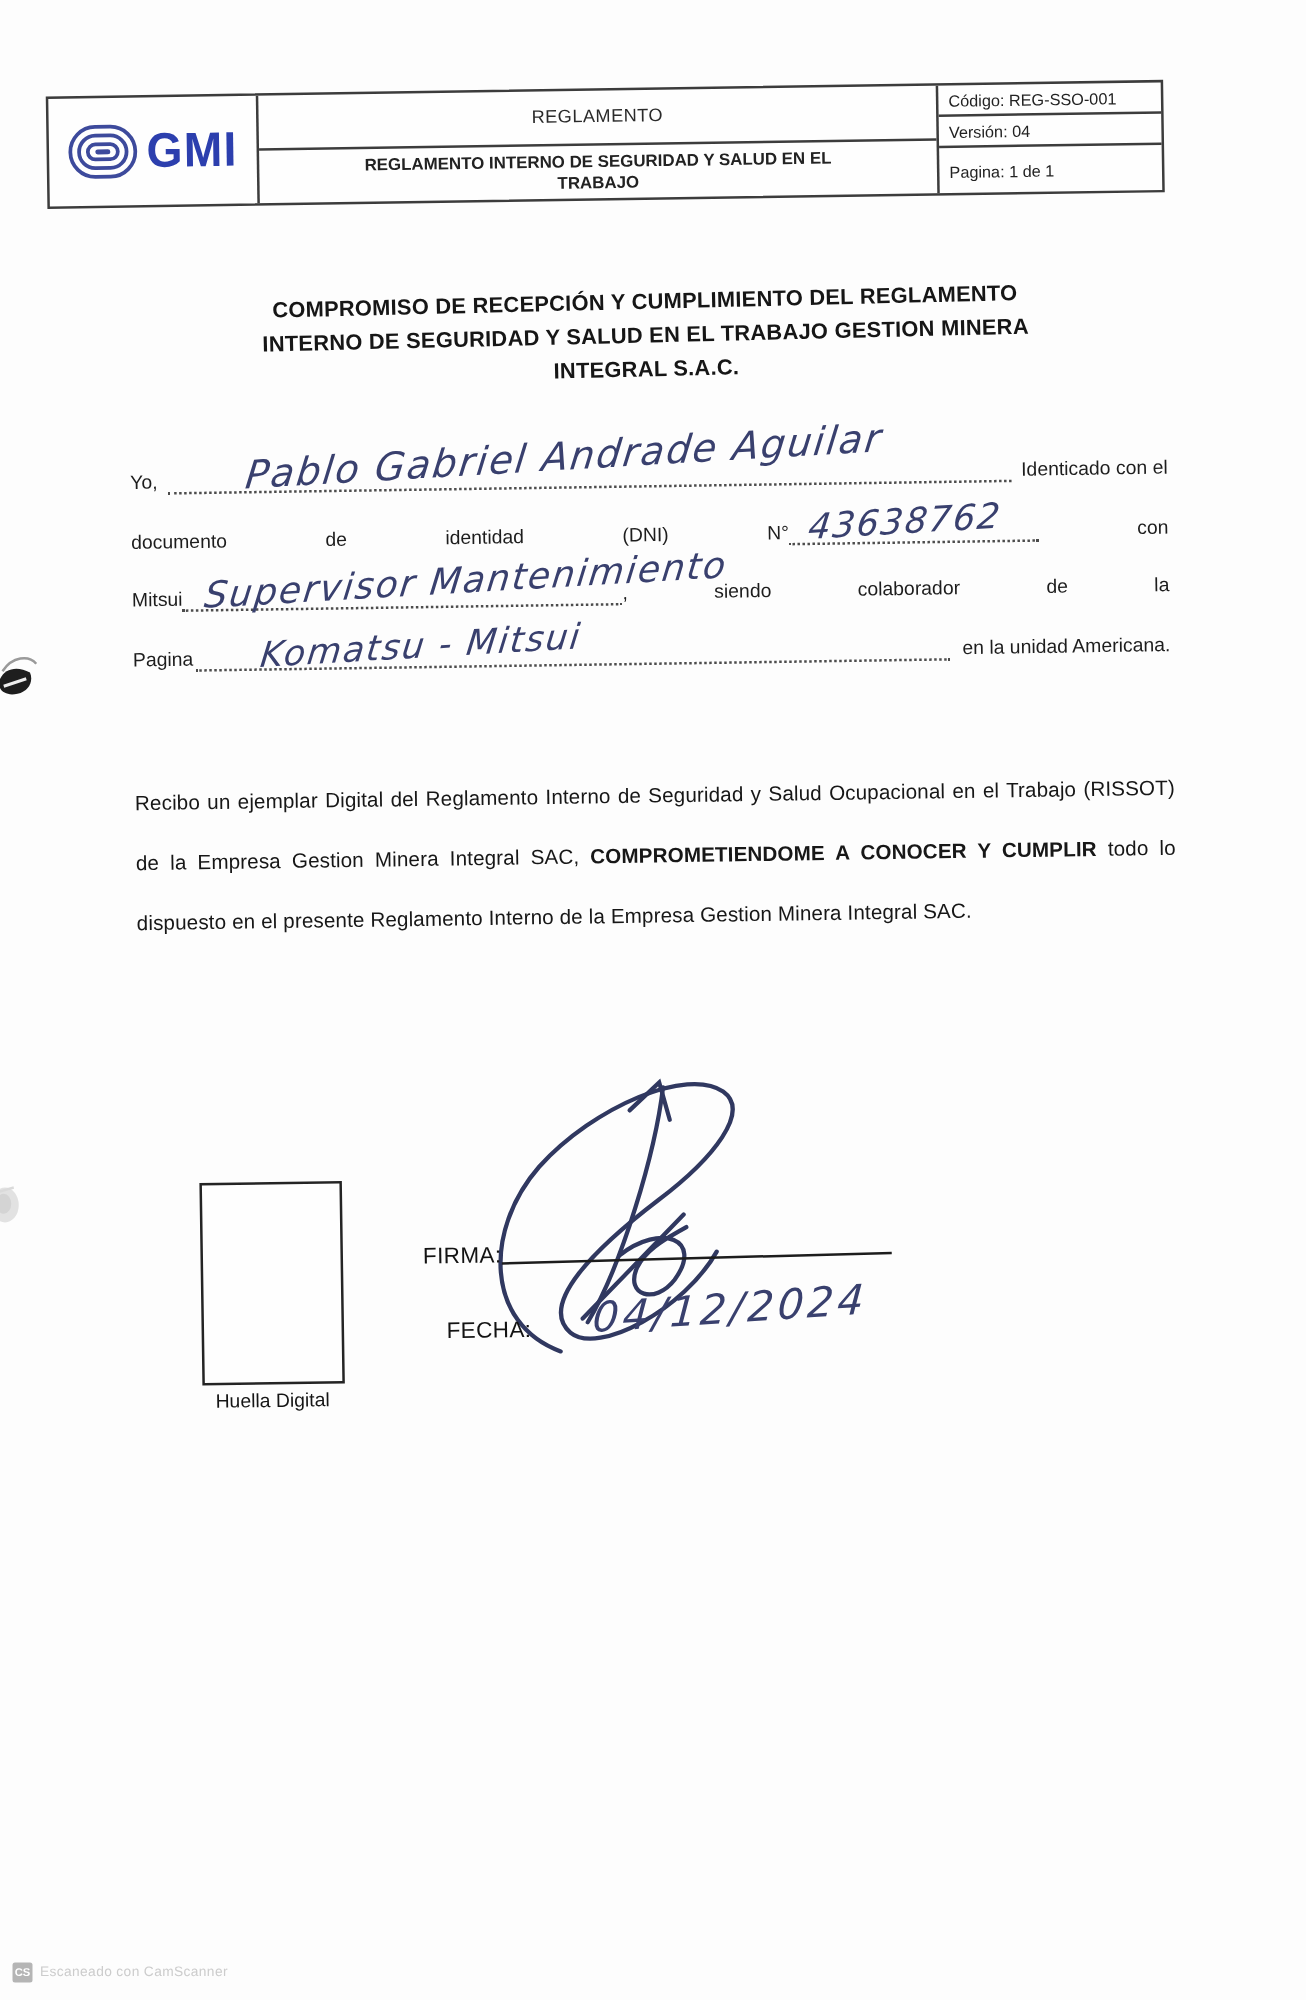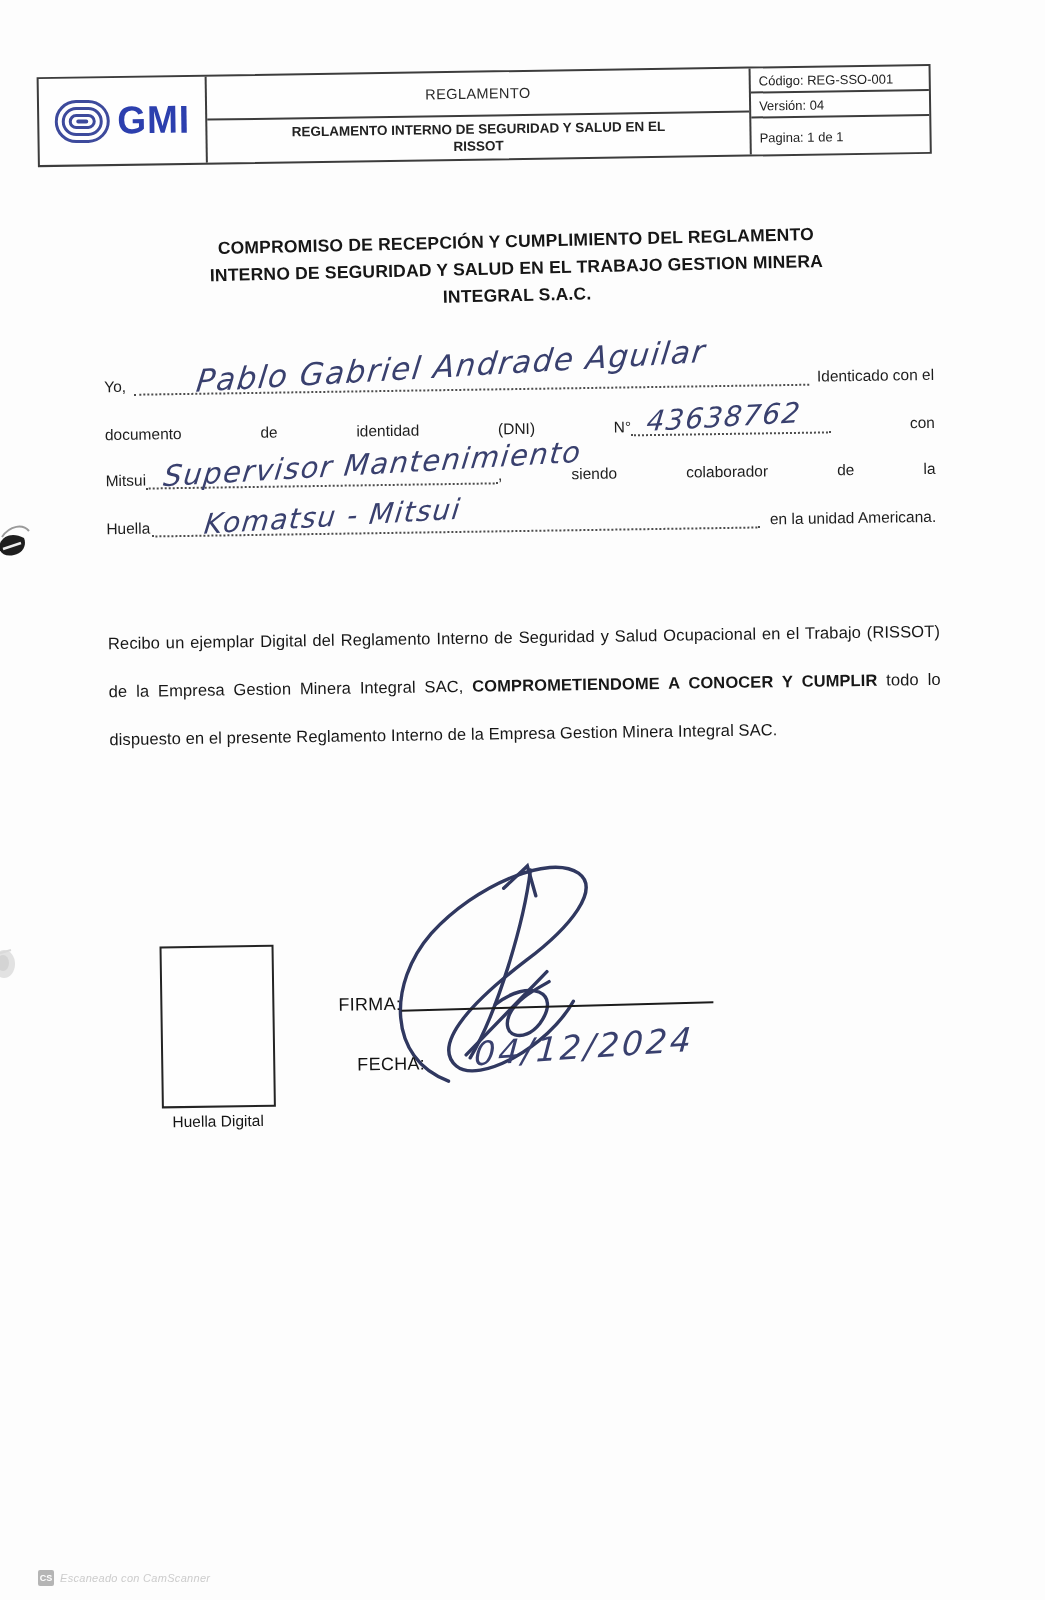--- a/index.html
+++ b/index.html
@@ -40,23 +40,23 @@
 
   
   .huella-box { position:absolute; left:155px; top:941px; width:110px; height:158px; border:2.5px solid #242424; background:#fefefe; }
   .huella-label { position:absolute; left:133px; top:1108px; width:156px; text-align:center; font-size:15.5px; color:#151515; }
   .sig-label { position:absolute; font-size:18px; color:#131313; letter-spacing:.3px; }
   .firma-line { position:absolute; left:396px; top:1006px; width:312px; border-top:2.2px solid #1c1c1c; transform:rotate(-0.7deg); }
   .fecha-hand { position:absolute; left:468px; top:1028px; font-size:33px; transform:rotate(-3deg) skewX(-8deg); letter-spacing:3px; }
   .sig-svg { position:absolute; left:372px; top:852px; }
 
   
-  .wm { position:absolute; left:10px; top:1570px; display:flex; align-items:center; gap:6px;margin-left:28px; }
+  .wm { position:absolute; left:10px; top:1570px; display:flex; align-items:center; gap:6px; }
   .wm-badge { width:16px; height:16px; background:#b5b5b5; color:#ffffff; font-size:9px; font-weight:bold; display:flex; align-items:center; justify-content:center; border-radius:2px; }
-  .wm-text { font-size:11px; color:#cccccc; letter-spacing:.3px;font-style:italic; }
+  .wm-text { font-size:11px; color:#cccccc; letter-spacing:.3px; }
   .art1 { position:absolute; left:-3px; top:520px; }
   .art2 { position:absolute; left:-5px; top:944px; }
 </style>
 </head>
 <body>
 
 <div class="page">
   <div class="content">
 
     <div class="htable">
@@ -66,21 +66,21 @@
           <rect x="9" y="10" width="38" height="26" rx="13" fill="none" stroke="#3d4a9c" stroke-width="3"></rect>
           <rect x="16" y="17" width="24" height="12" rx="6" fill="none" stroke="#3d4a9c" stroke-width="3"></rect>
           <rect x="22" y="21" width="12" height="4" rx="2" fill="#3d4a9c"></rect>
         </svg>
         <span class="gmi-text">GMI</span>
       </div>
       <div class="h-mid">
         <div class="h-mid-top">REGLAMENTO</div>
         <div class="h-mid-bottom">
           <span>REGLAMENTO INTERNO DE SEGURIDAD Y SALUD EN EL</span>
-          <span>RISSOT</span>
+          <span>TRABAJO</span>
         </div>
       </div>
       <div class="h-right">
         <div class="hcell hc1">Código: REG-SSO-001</div>
         <div class="hcell hc2">Versión: 04</div>
         <div class="hcell hc3">Pagina: 1 de 1</div>
       </div>
     </div>
 
     <div class="title">
@@ -119,21 +119,21 @@
         </span>
         <span>,</span>
       </span>
       <span>siendo</span>
       <span>colaborador</span>
       <span>de</span>
       <span>la</span>
     </div>
 
     <div class="fline" style="top:514px;">
-      <span>Huella</span>
+      <span>Pagina</span>
       <span class="dots grow" style="margin:0 10px 0 2px;">
         <span class="hand hand-abs" style="left:50px; bottom:-6px; font-size:28px;">Komatsu - Mitsui</span>
       </span>
       <span>en la unidad Americana.</span>
     </div>
 
     <p class="para"><span>Recibo un ejemplar Digital del Reglamento Interno de Seguridad y Salud Ocupacional en el Trabajo (RISSOT) de la Empresa Gestion Minera Integral SAC, </span><b>COMPROMETIENDOME A CONOCER Y CUMPLIR</b><span> todo lo dispuesto en el presente Reglamento Interno de la Empresa Gestion Minera Integral SAC.</span></p>
 
     <div class="huella-box"></div>
     <div class="huella-label">Huella Digital</div>

